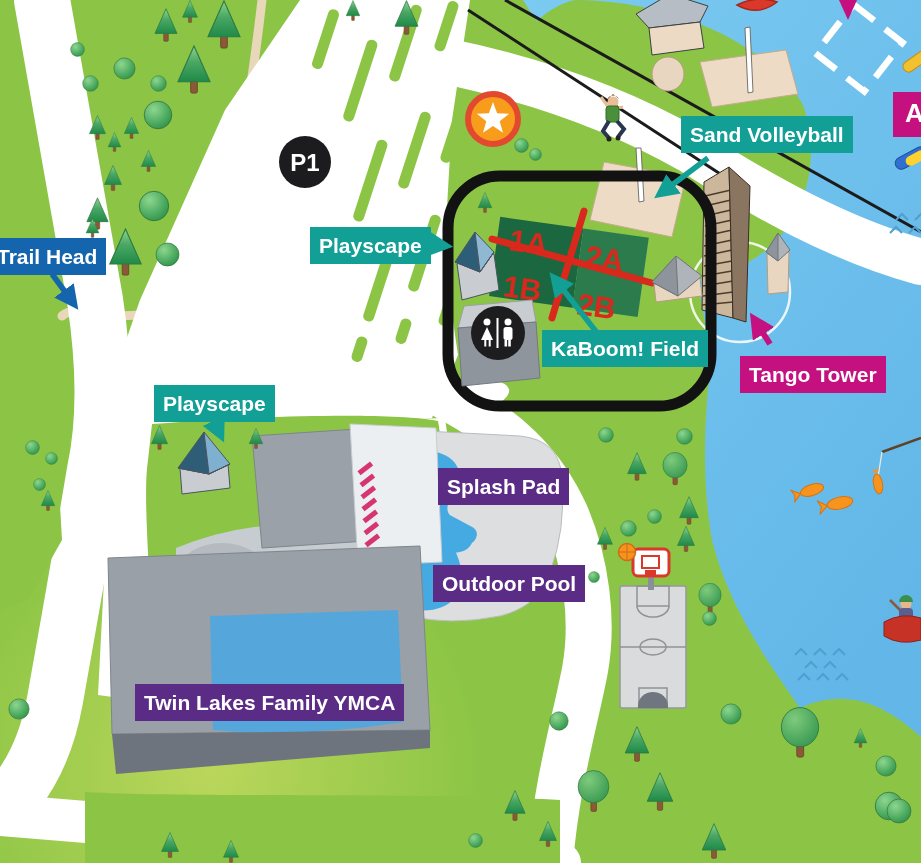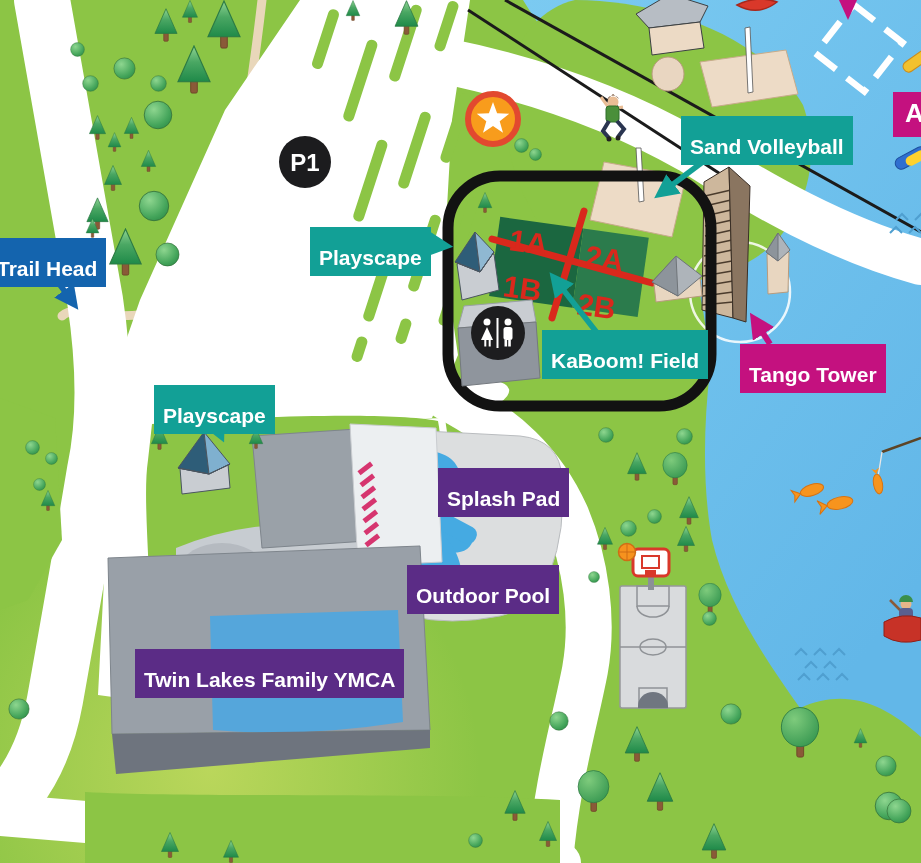--- a/index.html
+++ b/index.html
@@ -1,20 +1,20 @@
 <!DOCTYPE html>
 <html><head>
 <meta charset="utf-8">
 <style>
   html,body{margin:0;padding:0;background:#fff}
   #map{position:relative;width:921px;height:863px;overflow:hidden;background:#8cc545;
        font-family:"Liberation Sans",sans-serif}
   #basemap{position:absolute;left:0;top:0}
   .lbl{position:absolute;color:#fff;font:700 21px/1.2 "Liberation Sans",sans-serif;
-       padding:18px 9px 6px;white-space:nowrap}
+       padding:6px 9px 6px;white-space:nowrap}
   .teal{background:#12a096}
   .blue{background:#1464ae}
   .mag{background:#c4117f}
   .pur{background:#5b2c86}
   .svgtxt{font-family:"Liberation Sans",sans-serif;font-weight:700}
 </style>
 </head>
 <body>
 
 <div id="map">
@@ -387,18 +387,18 @@
     <circle cx="305" cy="162" r="26" fill="#1c1c1e"></circle>
     <text class="svgtxt" x="305" y="171" font-size="24" fill="#ffffff" text-anchor="middle">P1</text>
   </g>
 </svg>
 
 <div class="lbl blue" style="left:-12px;top:238px">Trail Head</div>
 <div class="lbl teal" style="left:310px;top:227px">Playscape</div>
 <div class="lbl teal" style="left:154px;top:385px">Playscape</div>
 <div class="lbl teal" style="left:681px;top:116px">Sand Volleyball</div>
 <div class="lbl teal" style="left:542px;top:330px">KaBoom! Field</div>
-<div class="lbl mag" style="left:740px;top:344px">Tango Tower</div>
+<div class="lbl mag" style="left:740px;top:356px">Tango Tower</div>
 <div class="lbl pur" style="left:438px;top:468px">Splash Pad</div>
-<div class="lbl pur" style="left:407px;top:565px">Outdoor Pool</div>
-<div class="lbl pur" style="left:135px;top:649px">Twin Lakes Family YMCA</div>
+<div class="lbl pur" style="left:433px;top:565px">Outdoor Pool</div>
+<div class="lbl pur" style="left:135px;top:684px">Twin Lakes Family YMCA</div>
 <div class="lbl mag" style="left:893px;top:92px;font-size:26px;padding:6px 12px 8px">Ac</div>
 </div>
 
 </body></html>

